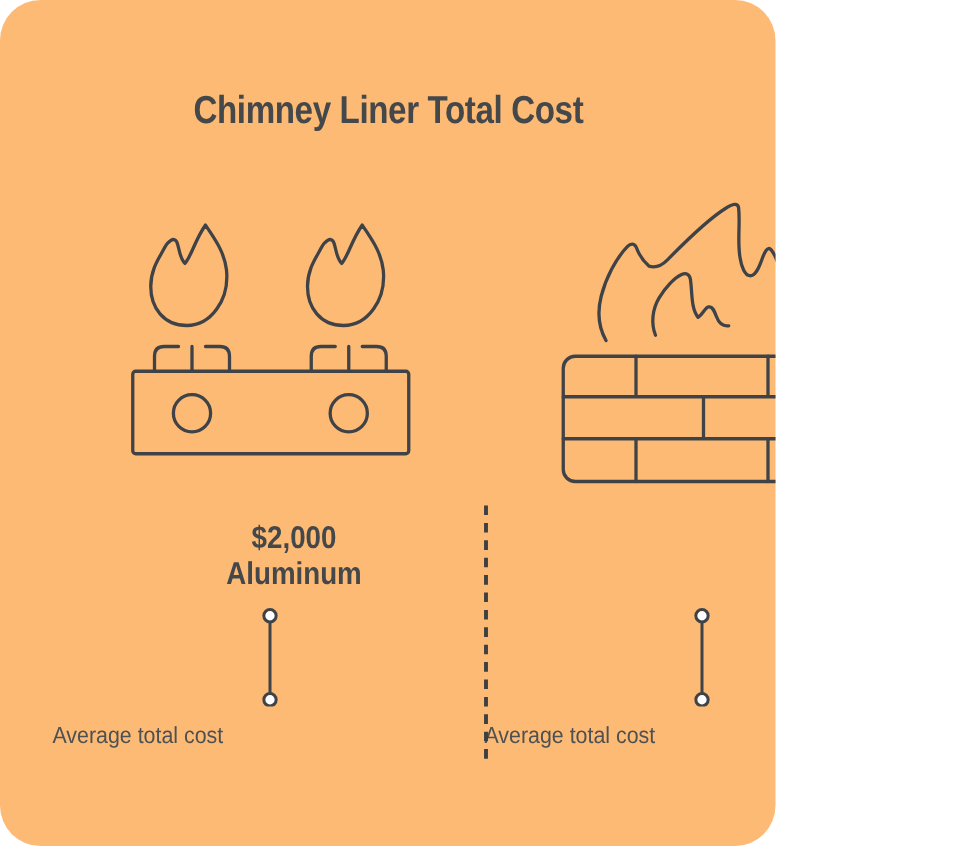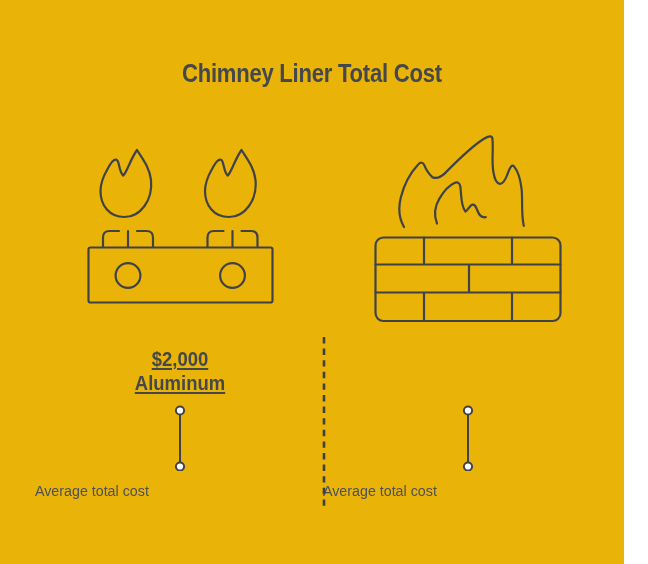--- a/index.html
+++ b/index.html
@@ -1,23 +1,24 @@
 <!DOCTYPE html>
 <html><head>
 <meta charset="utf-8">
 <style>
   * { margin: 0; padding: 0; box-sizing: border-box; }
   html, body { background: #ffffff; }
   body { font-family: "Liberation Sans", sans-serif; }
   .canvas {
     position: relative;
-    width: 624px;
+    width: 517px;
     height: 564px;
-    background: #eab308;
+    background: #fdba74;
     overflow: hidden;
+    border-radius: 27px;
   }
   .page-title {
     position: absolute;
     top: 58px; left: 0; right: 0;
     text-align: center;
     font-size: 26px;
     font-weight: bold;
     color: #45484b;
     letter-spacing: -0.3px;
     white-space: nowrap;
@@ -36,21 +37,21 @@
     width: 300px;
     top: 347px;
     text-align: center;
     font-size: 21px;
     font-weight: bold;
     color: #45484b;
     line-height: 23.5px;
     white-space: nowrap;
   }
   .label-block div { transform: scaleX(0.88); transform-origin: center; }
-  .label-left { left: 30px; text-decoration: underline; }
+  .label-left { left: 46px; }
   .label-right { left: 318px; }
   .connector-svg { position: absolute; top: 403px; }
   .connector-svg circle, .connector-svg line {
     fill: #ffffff; stroke: #3f4347; stroke-width: 2; stroke-linecap: round;
   }
   .connector-left { left: 172px; }
   .connector-right { left: 460px; }
   .caption {
     position: absolute;
     width: 300px;

